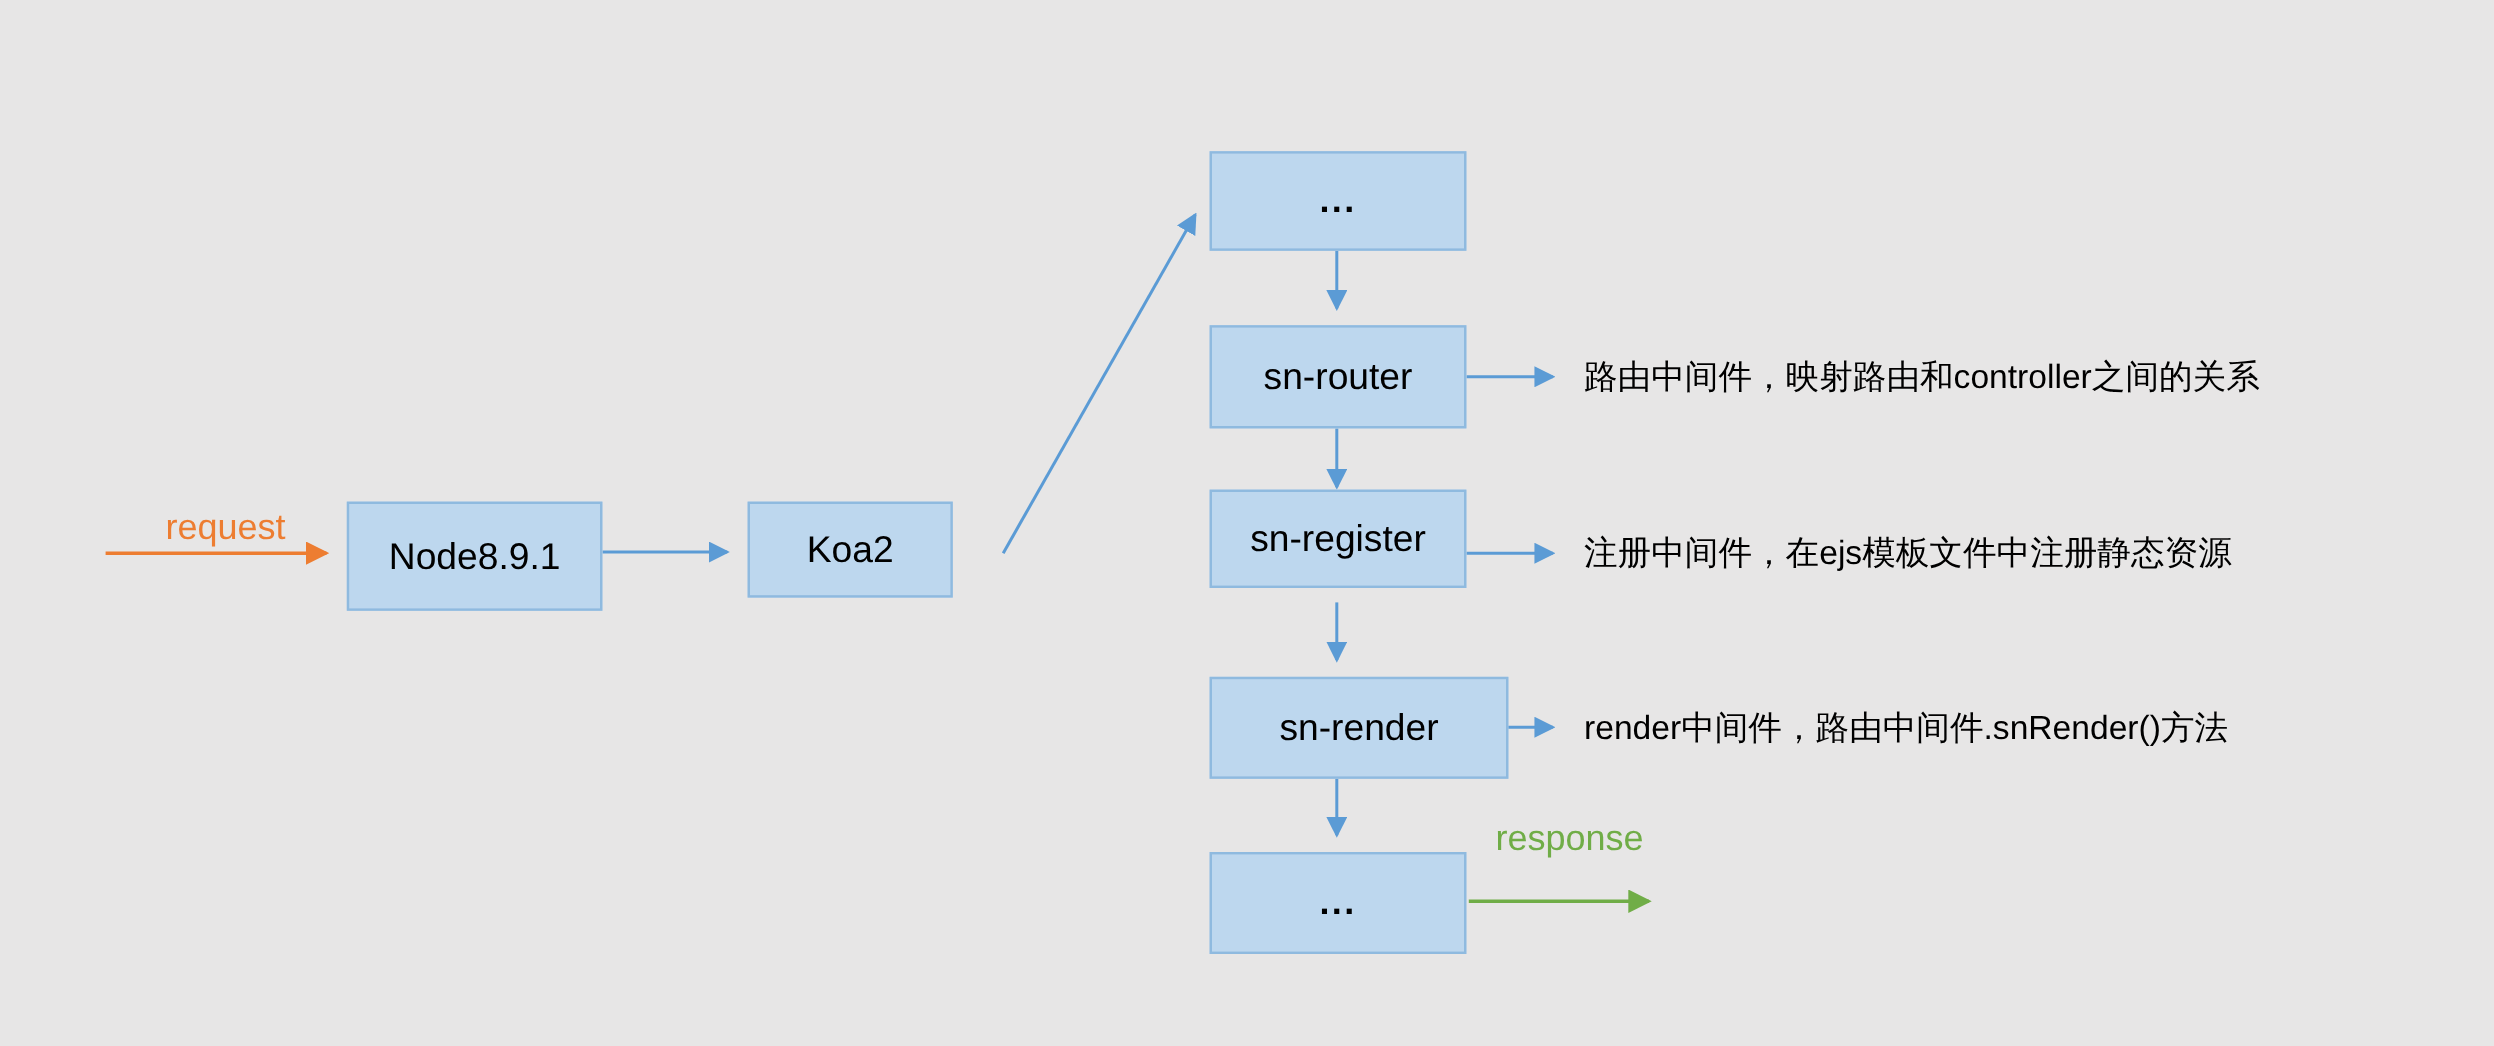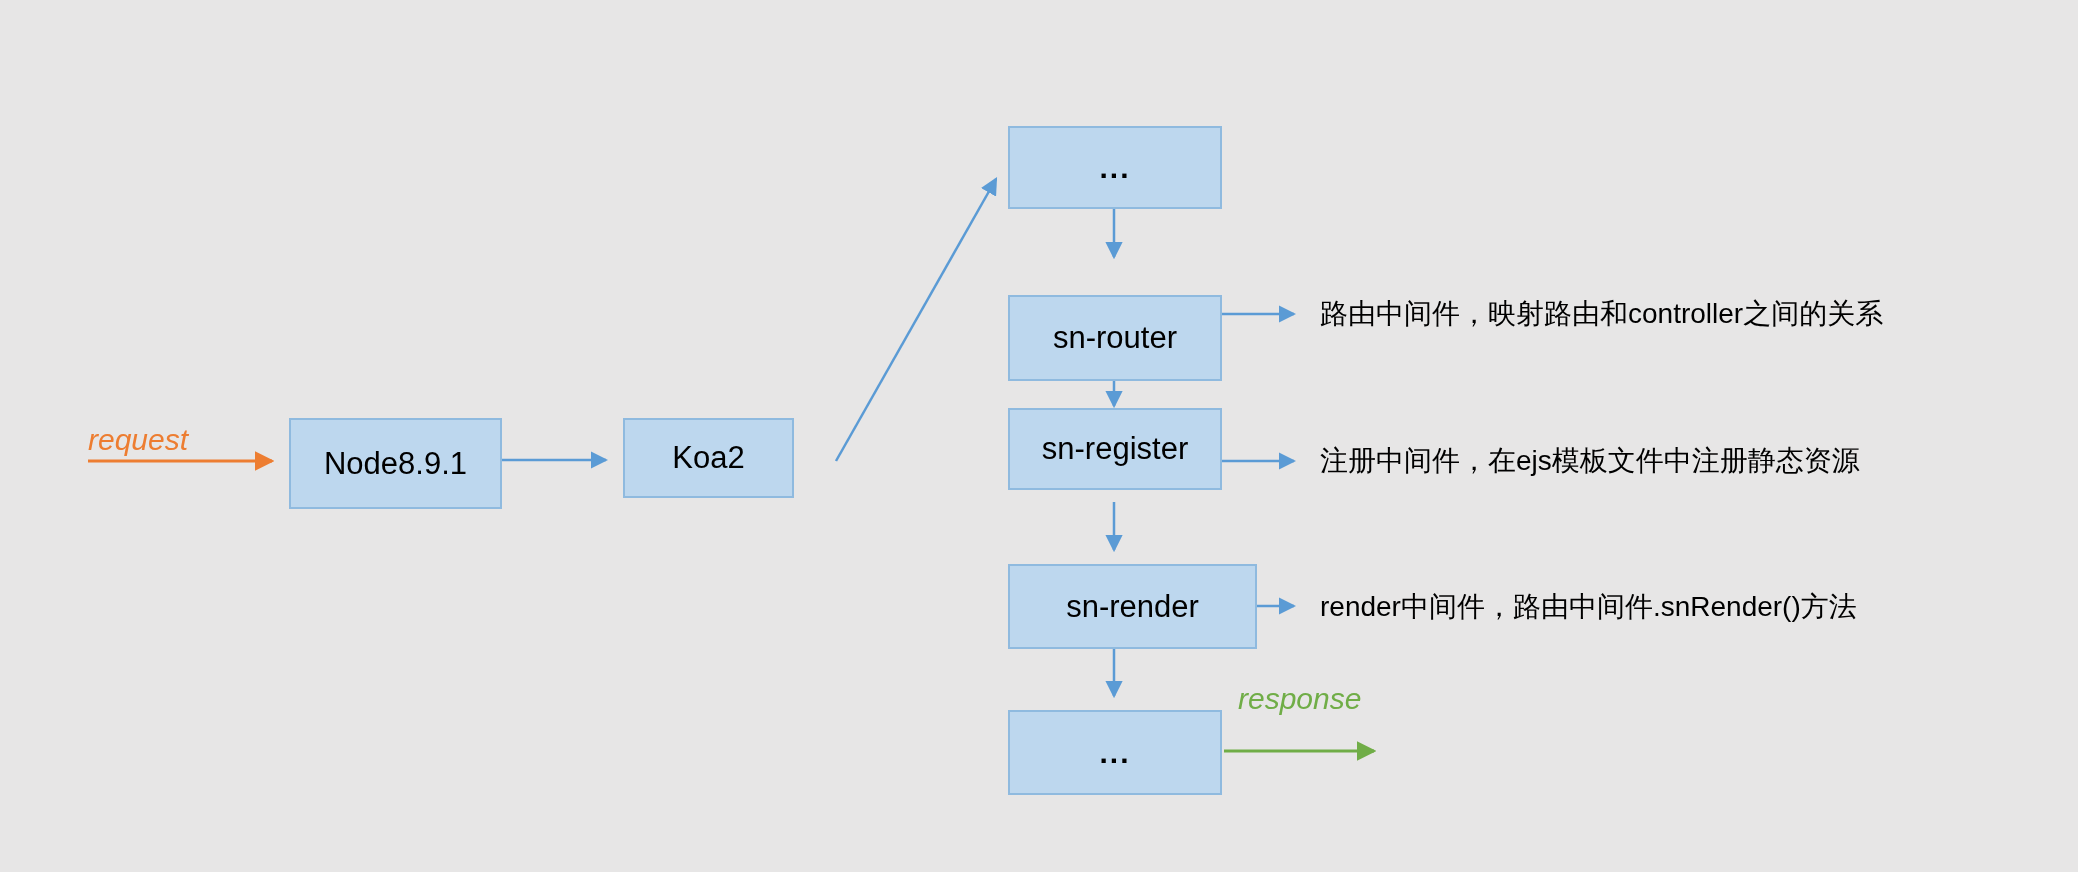--- a/index.html
+++ b/index.html
@@ -45,22 +45,21 @@
     display:flex;align-items:center;justify-content:center;
     font-size:31px;
     color:var(--text-color);
   }
   .box .box-label{white-space:nowrap;}
   .box.ellipsis-box .box-label{font-weight:700;font-size:30px;letter-spacing:2px;}
   .flow-label{
     position:absolute;
     font-size:30px;
     white-space:nowrap;
-    text-align:left;
-    font-style:italic;
+    text-align:center;
   }
   .flow-label.request{color:var(--arrow-orange);left:88px;top:423px;width:200px;}
   .flow-label.response{color:var(--arrow-green);left:1238px;top:682px;width:140px;}
   .annotation{
     position:absolute;
     left:1320px;
     font-size:28px;
     line-height:34px;
     white-space:nowrap;
     color:var(--text-color);
@@ -110,21 +109,21 @@
   </div>
 
   <div class="box" style="left:623px;top:418px;width:171px;height:80px;align-items:center;">
     <span class="box-label">Koa2</span>
   </div>
 
   <div class="box ellipsis-box" style="left:1008px;top:126px;width:214px;height:83px;">
     <span class="box-label">...</span>
   </div>
 
-  <div class="box" style="left:1008px;top:271px;width:214px;height:86px;margin-top:24px;">
+  <div class="box" style="left:1008px;top:271px;width:214px;height:86px;">
     <span class="box-label">sn-router</span>
   </div>
 
   <div class="box" style="left:1008px;top:408px;width:214px;height:82px;">
     <span class="box-label">sn-register</span>
   </div>
 
   <div class="box" style="left:1008px;top:564px;width:249px;height:85px;">
     <span class="box-label">sn-render</span>
   </div>

